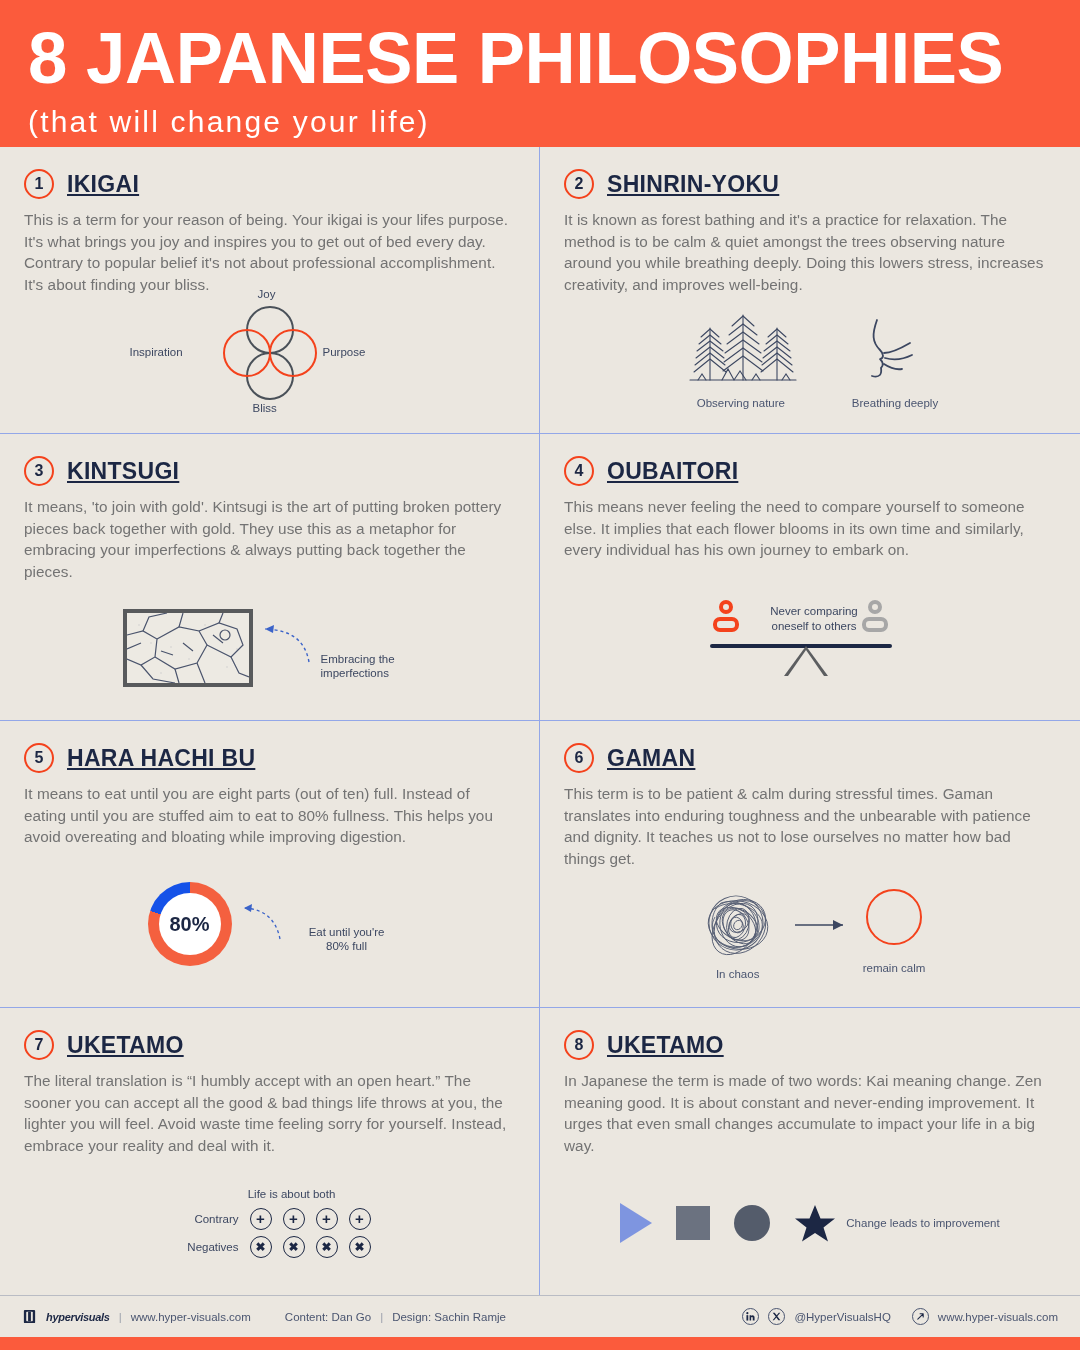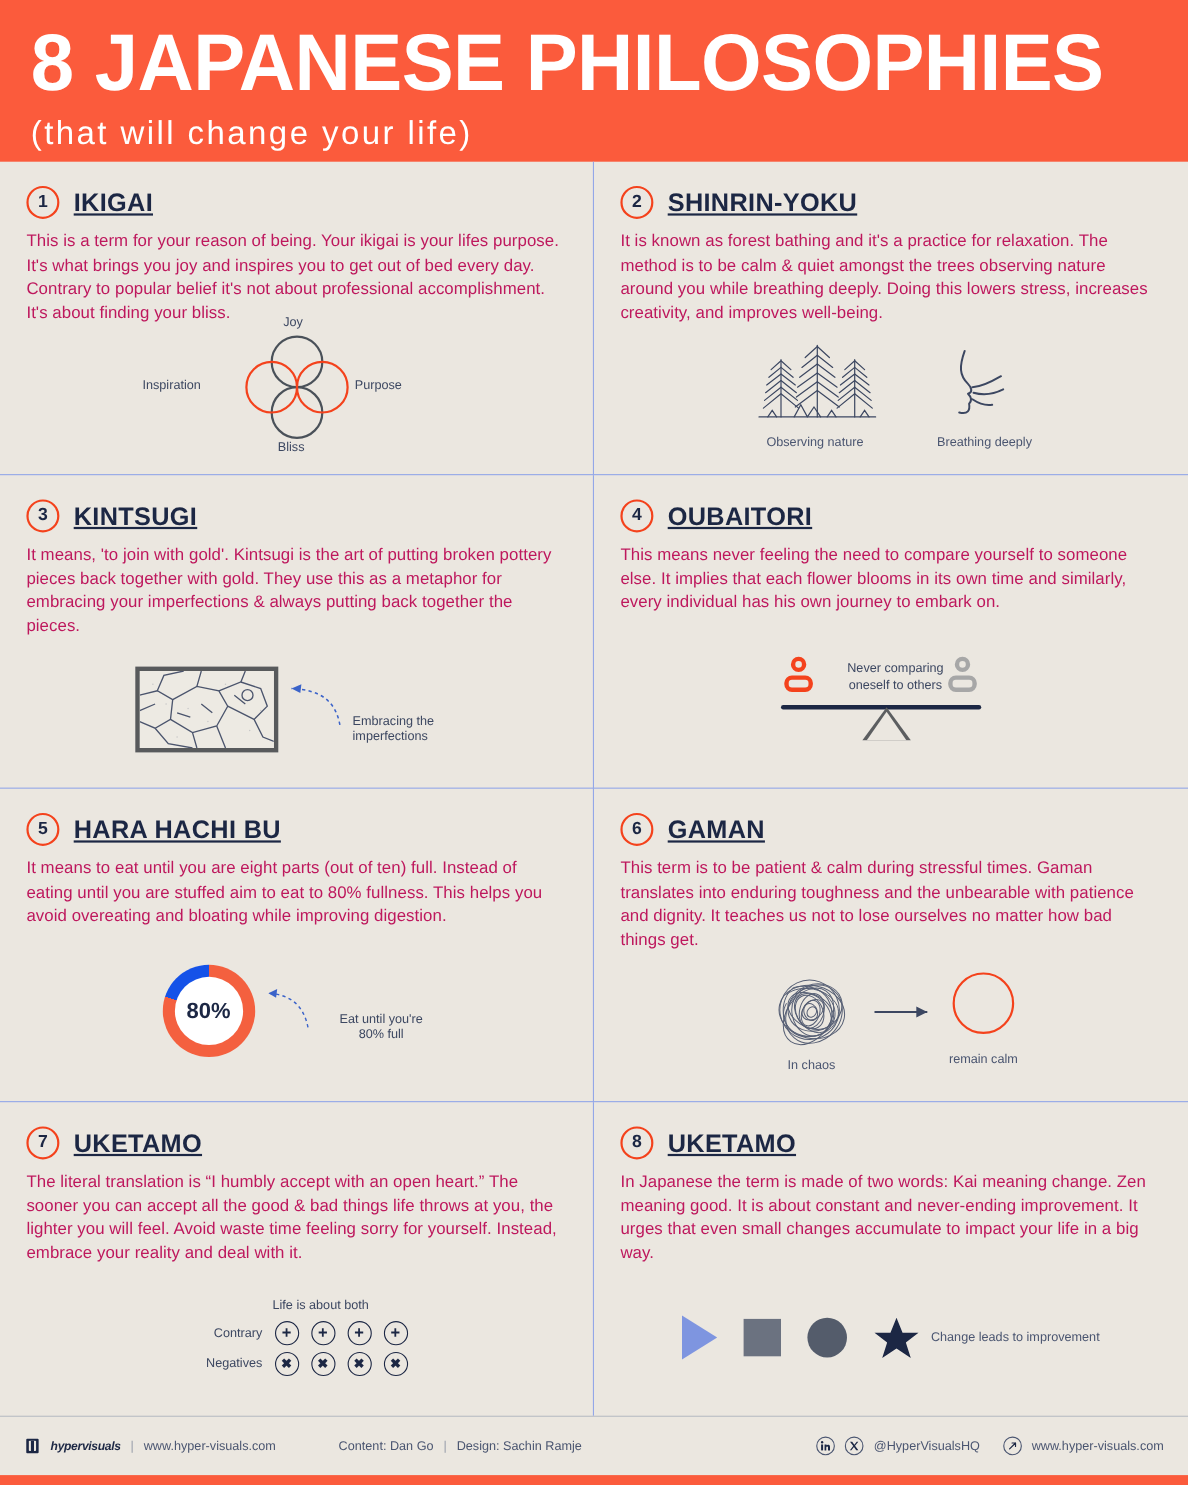--- a/index.html
+++ b/index.html
@@ -73,21 +73,21 @@
     line-height: 1;
   }
   .cell-title {
     color: #1C2744;
     font-weight: 700;
     font-size: 23px;
     letter-spacing: 0.3px;
     text-decoration: underline;
   }
   .cell-body {
-    color: #be185d;
+    color: #737373;
     font-size: 15.3px;
     line-height: 21.5px;
     letter-spacing: 0.05px;
     max-width: 500px;
   }
   .figure {
     flex: 1 1 auto;
     position: relative;
     display: flex;
     align-items: center;
@@ -169,21 +169,21 @@
   
   .shapes-col { display: flex; flex-direction: row; align-items: center; gap: 10px; }
   .shapes-row { display: flex; align-items: center; gap: 24px; }
   .s-tri { width: 0; height: 0; border-top: 20px solid transparent; border-bottom: 20px solid transparent; border-left: 32px solid #7E95E0; }
   .s-sq { width: 34px; height: 34px; background: #6B7280; }
   .s-ci { width: 36px; height: 36px; border-radius: 50%; background: #545C6B; }
 
   
   .footer {
     flex: 0 0 auto;
-    height: 54px;
+    height: 42px;
     border-top: 1.5px solid #B9BCC4;
     display: flex; align-items: center;
     padding: 0 22px;
     background: #EBE7E0;
   }
   .f-left, .f-right { display: flex; align-items: center; gap: 9px; }
   .f-right { margin-left: auto; }
   .f-txt { font-size: 11.5px; color: #4A5570; }
   .f-sep { color: #9BA0AC; font-size: 11.5px; }
   .f-logo { width: 15px; height: 15px; }
@@ -469,21 +469,21 @@
   <div class="footer">
     <div class="f-left">
       <svg class="f-logo" viewBox="0 0 16 16">
         <rect x="2" y="1" width="12" height="14" rx="1" fill="#1C2744"></rect>
         <rect x="4.5" y="3" width="7" height="10" rx="0.8" fill="#EBE7E0"></rect>
         <rect x="6.5" y="3" width="3" height="10" fill="#1C2744"></rect>
       </svg>
       <span class="f-brand">hypervisuals</span>
       <span class="f-sep">|</span>
       <span class="f-txt">www.hyper-visuals.com</span>
-      <span class="f-txt" style="margin-left:48px">Content: Dan Go</span>
+      <span class="f-txt" style="margin-left:25px">Content: Dan Go</span>
       <span class="f-sep">|</span>
       <span class="f-txt">Design: Sachin Ramje</span>
     </div>
     <div class="f-right">
       <span class="f-ic">
         <svg width="9" height="9" viewBox="0 0 10 10">
             <rect x="0.5" y="3.5" width="2" height="6" fill="#1C2744"></rect>
             <circle cx="1.5" cy="1.3" r="1.2" fill="#1C2744"></circle>
             <path d="M4 3.5 h2 v0.9 a2 2 0 0 1 3.5 1.4 V9.5 h-2 V6.4 a0.9 0.9 0 0 0 -1.8 0 V9.5 h-1.7 z" fill="#1C2744"></path>
           </svg>

